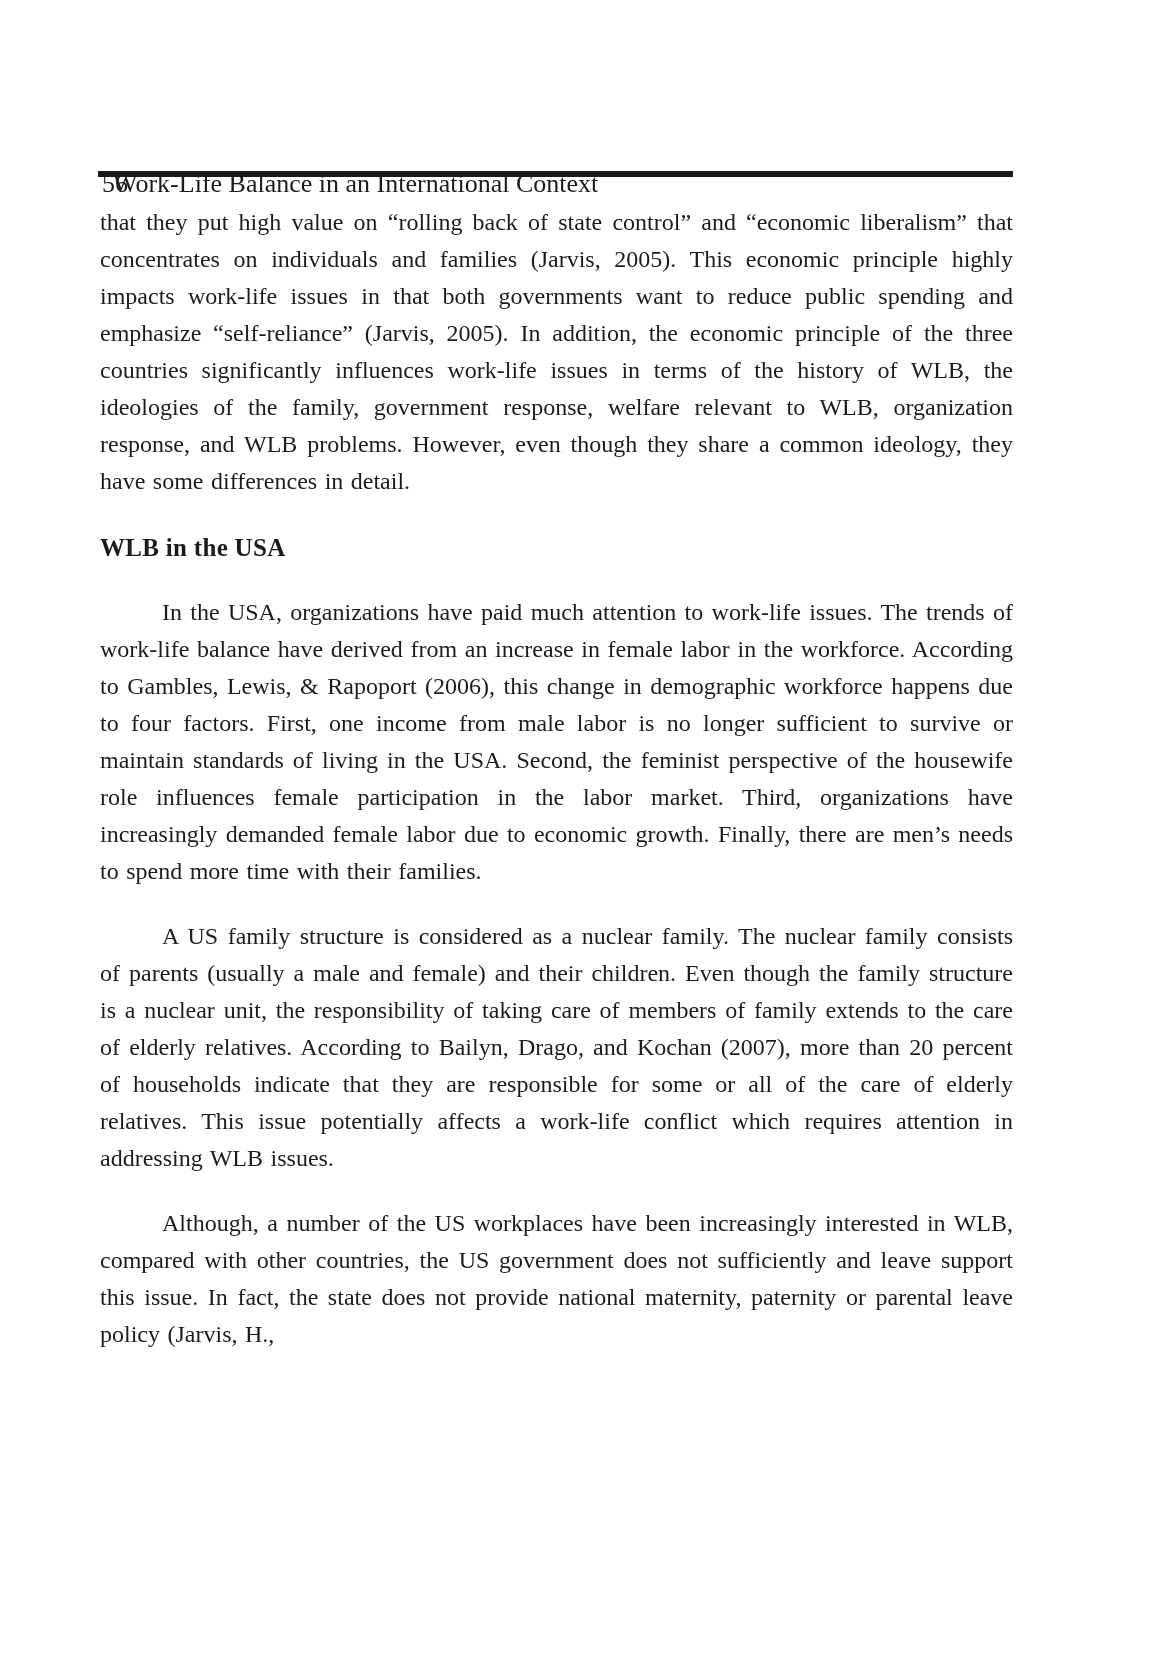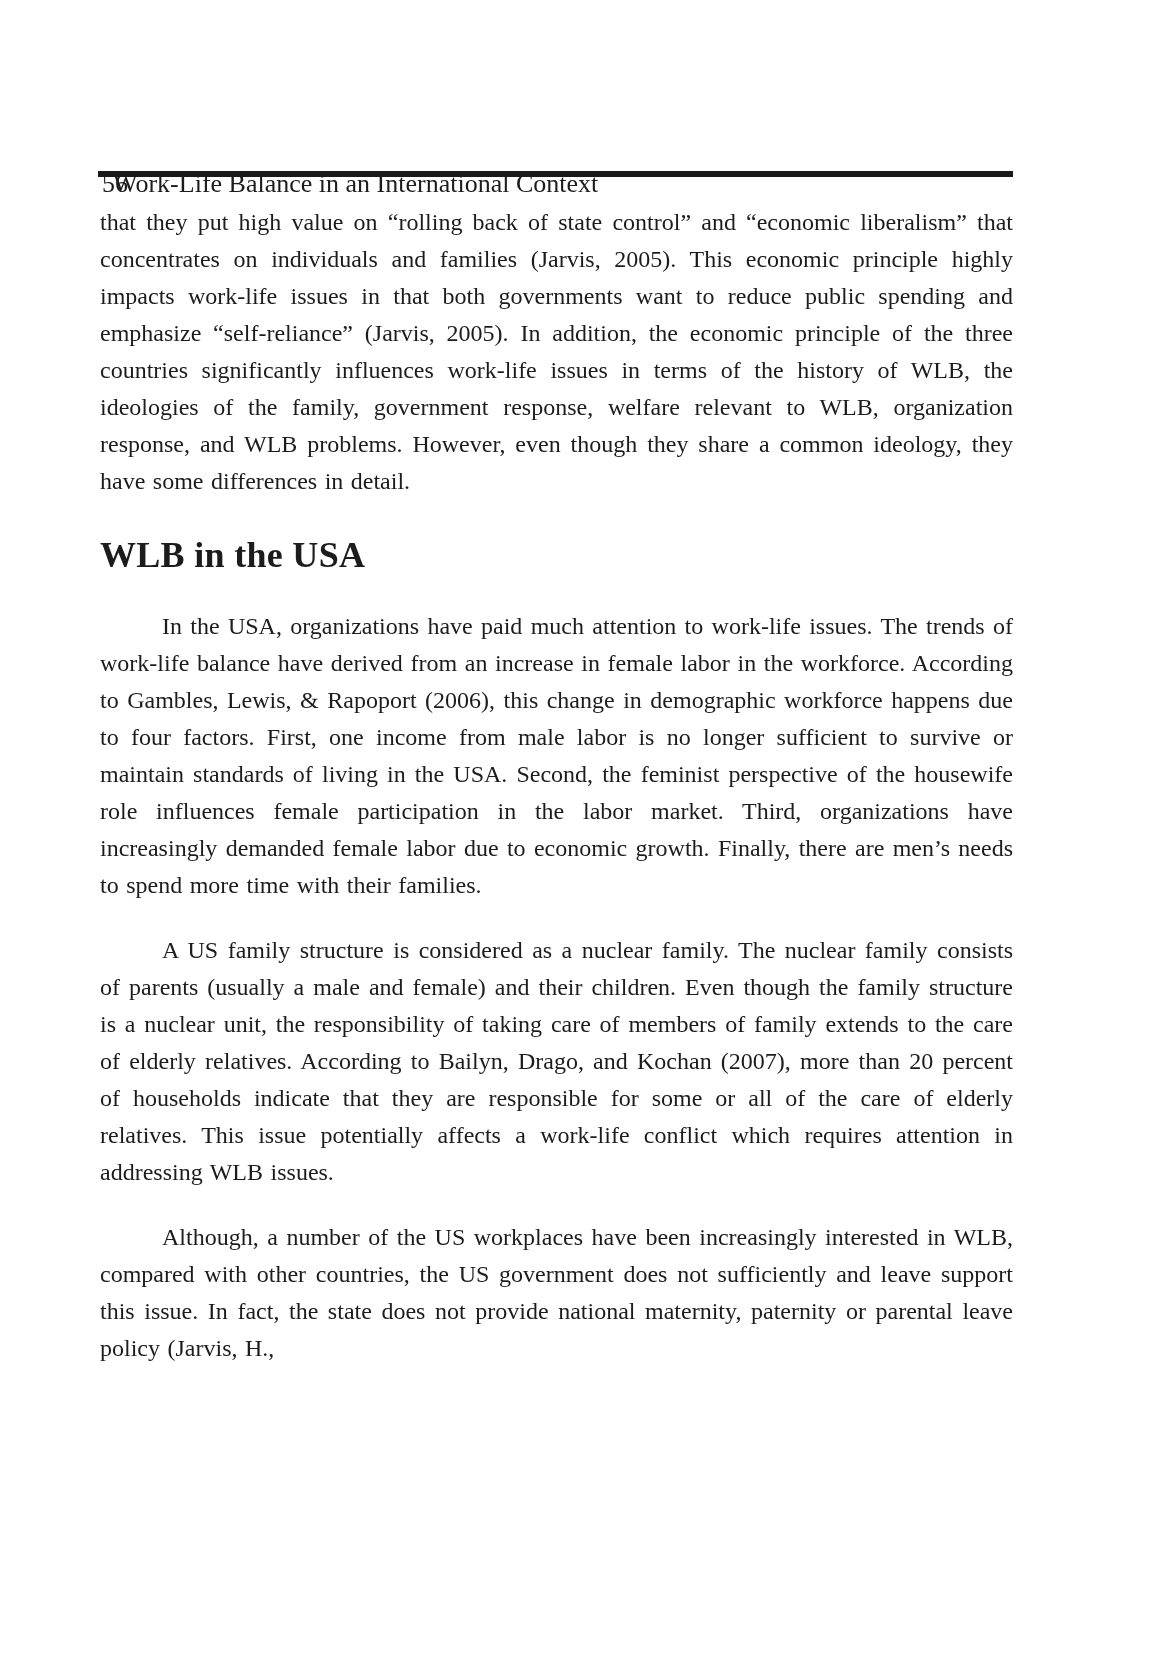--- a/index.html
+++ b/index.html
@@ -56,21 +56,21 @@
     line-height: 37px;
     text-align: justify;
     word-spacing: 1.5px;
     margin: 0 0 28px 0;
     text-indent: 62px;
   }
   .para.no-indent {
     text-indent: 0;
   }
   .section-heading {
-    font-size: 36px;
+    font-size: 25px;
     font-weight: bold;
     margin: 34px 0 32px 0;
     letter-spacing: 0.3px;
   }
 </style>
 </head>
 <body>
 
 <div class="page">
 

